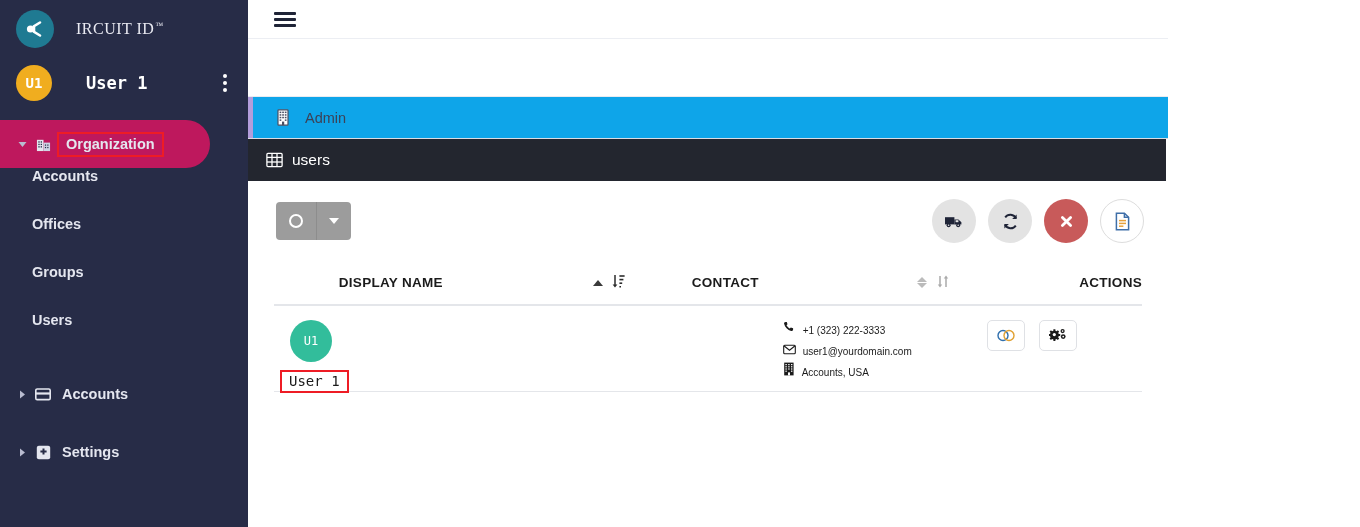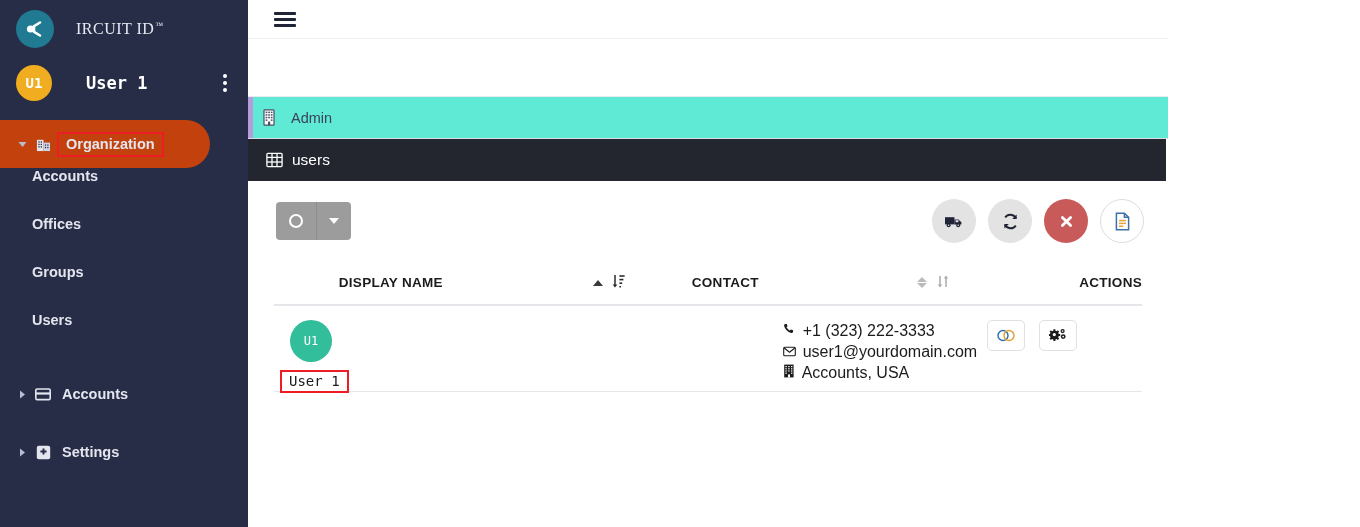--- a/index.html
+++ b/index.html
@@ -56,21 +56,21 @@
   .kebab { width: 18px; display: flex; flex-direction: column; align-items: center; gap: 3px; cursor: pointer; }
   .kebab i { width: 4px; height: 4px; border-radius: 50%; background: #fff; display: block; }
 
   .nav { margin-top: 12px; }
   .nav-item {
     height: 48px; display: flex; align-items: center;
     color: #e4e6ef; font-size: 14.5px; font-weight: 600;
     padding-left: 14px; position: relative; cursor: pointer;
   }
   .nav-item.active {
-    background: #c2410c;
+    background: #be185d;
     border-top-right-radius: 26px; border-bottom-right-radius: 26px;
     width: 210px;
   }
   .caret {
     width: 16px; flex: 0 0 16px; display: flex; align-items: center; justify-content: center;
     color: #b9bcd0; font-size: 8px;
   }
   .nav-icon {
     width: 26px; flex: 0 0 26px; display: flex; align-items: center; justify-content: center;
     margin-right: 6px;
@@ -90,23 +90,23 @@
   .topbar {
     height: 39px; background: #fff; display: flex; align-items: center;
     padding-left: 26px; border-bottom: 1px solid #eceef3;
   }
   .hamburger { display: flex; flex-direction: column; gap: 3px; cursor: pointer; }
   .hamburger i { display: block; width: 22px; height: 3px; background: #1f2437; border-radius: 1px; }
 
   .spacer-white { height: 57px; background: #fff; }
 
   .breadcrumb-bar {
-    height: 43px; background: #5eead4;
+    height: 43px; background: #0ea5e9;
     border-top: 1px solid #e9ebf0; border-bottom: 1px solid #d9dce3;
-    display: flex; align-items: center; padding-left: 14px;
+    display: flex; align-items: center; padding-left: 28px;
     position: relative;
   }
   .breadcrumb-bar::before {
     content: ""; position: absolute; left: 0; top: 0; bottom: 0; width: 5px;
     background: #b39ddb;
   }
   .bc-icon { margin-right: 14px; display: flex; align-items: center; }
   .bc-text { color: #3c4257; font-size: 14.5px; }
 
   .panel-header {
@@ -160,21 +160,21 @@
   .avatar-green {
     width: 42px; height: 42px; border-radius: 50%; background: #32bd9b;
     color: #fff; display: flex; align-items: center; justify-content: center;
     font-size: 12px; margin-left: 16px; font-family: "DejaVu Sans Mono", monospace;
   }
   .name-boxed {
     display: inline-block; outline: 2px solid #ee1c25; padding: 1px 7px 2px 7px;
     font-size: 14px; color: #1b1b1b; margin-top: 10px; margin-left: 8px;
     font-family: "DejaVu Sans Mono", monospace;
   }
-  .contact-list { font-size: 16px; color: #1b1b1b; line-height: 21px; padding-left: 92px; text-align: left; }
+  .contact-list { font-size: 10px; color: #1b1b1b; line-height: 21px; padding-left: 92px; text-align: left; }
   .contact-list div { display: flex; align-items: center; gap: 7px; }
   .actions-cell { text-align: left; padding-left: 36px; }
   .sq-btn {
     width: 38px; height: 31px; border: 1px solid #dfe1e5; border-radius: 5px;
     background: #fff; display: inline-flex; align-items: center; justify-content: center;
     margin-right: 10px; cursor: pointer; vertical-align: top;
   }
 </style>
 </head>
 <body>

